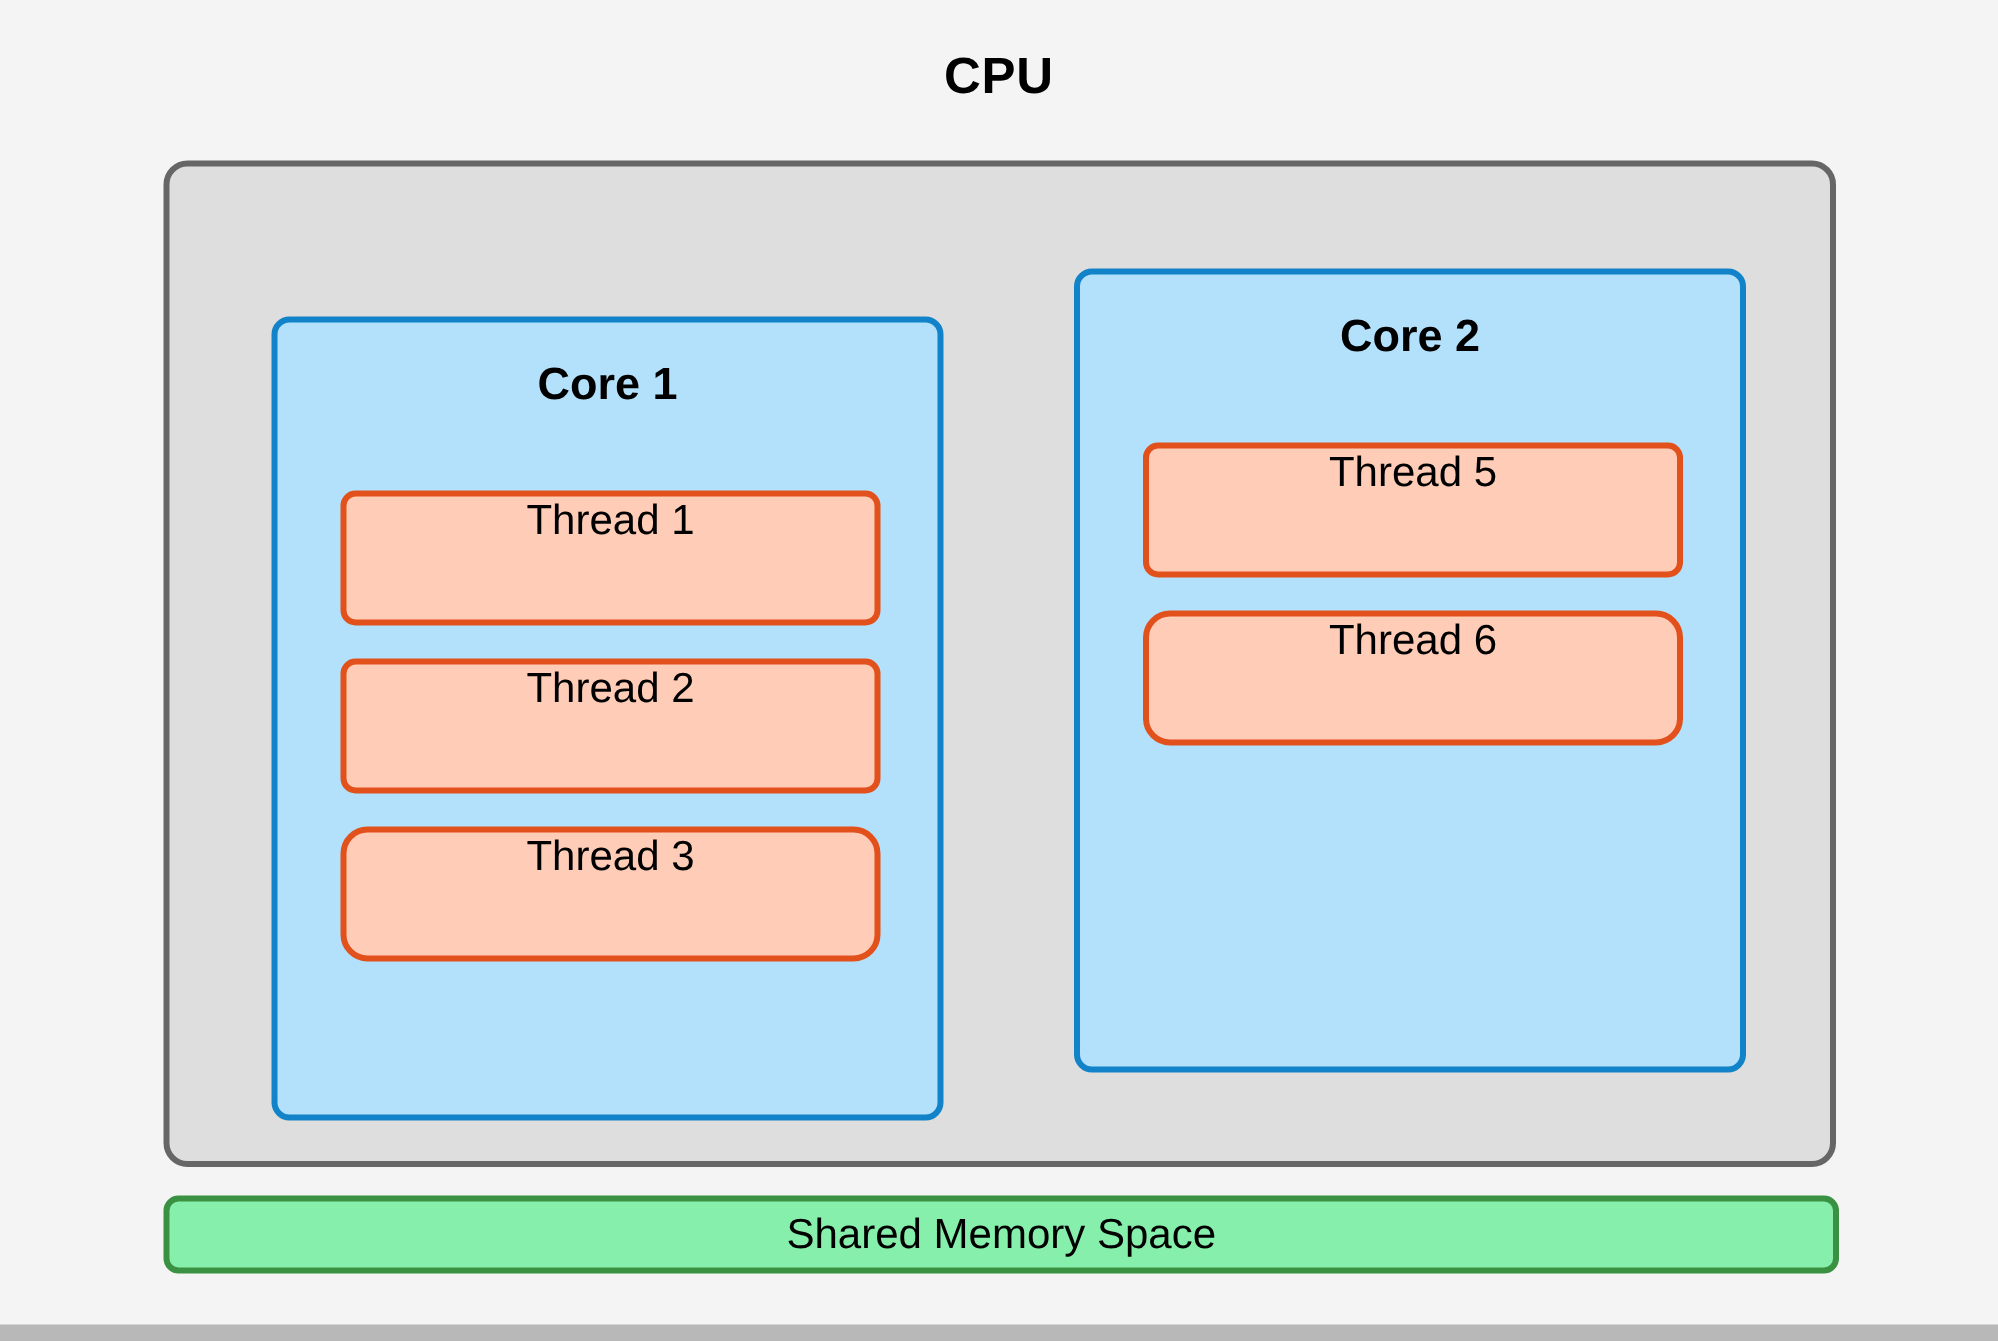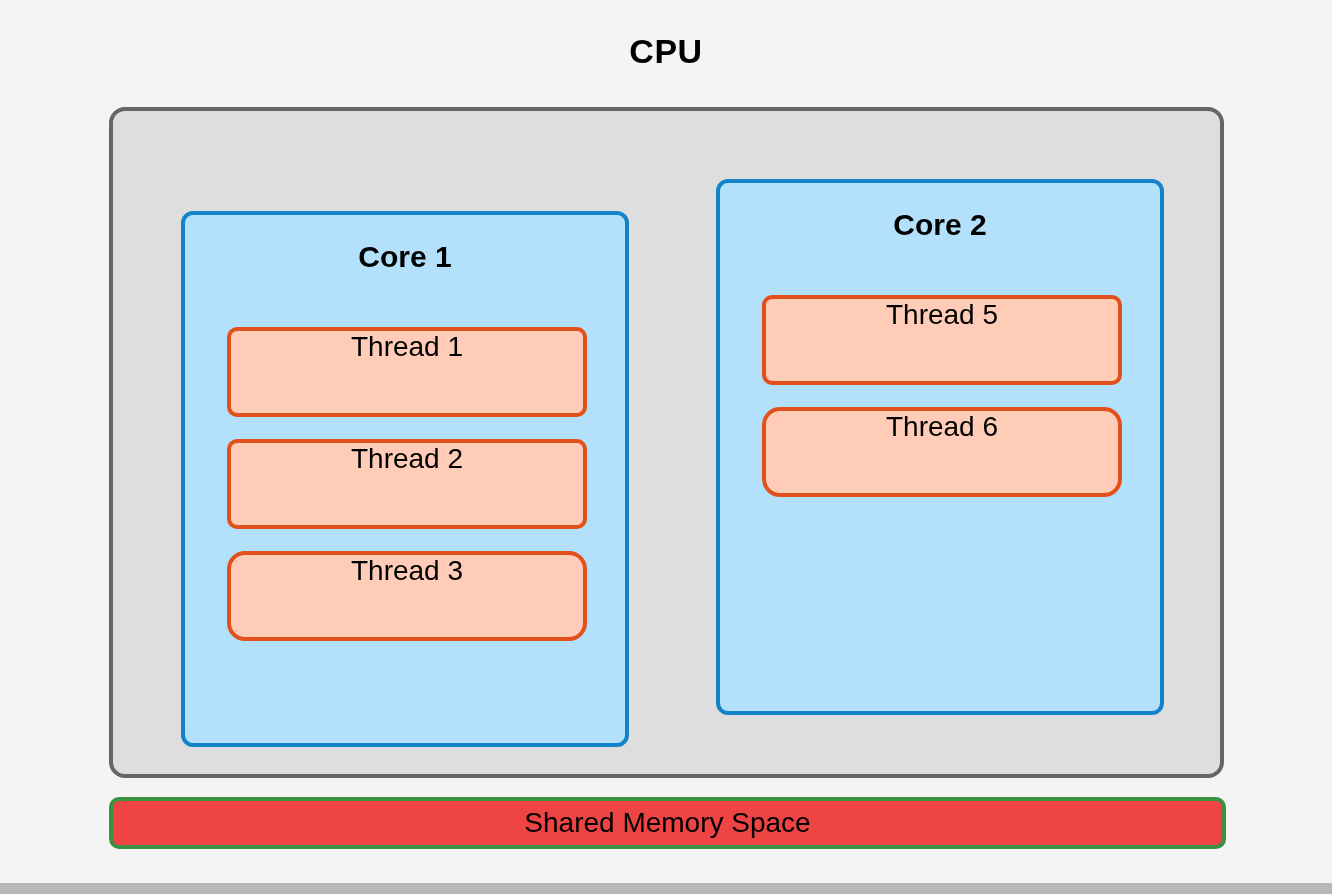--- a/index.html
+++ b/index.html
@@ -102,21 +102,21 @@
   .thread:last-child { margin-bottom: 0; border-radius: 18px; }
 
   
   .shared-memory {
     position: absolute;
     left: 109px;
     top: 797px;
     width: 1117px;
     height: 52px;
     box-sizing: border-box;
-    background: #ef4444;
+    background: #86efac;
     border: 4px solid #3a9142;
     border-radius: 10px;
     display: flex;
     align-items: center;
     justify-content: center;
     font-size: 28px;
     line-height: 32px;
     color: #000;
   }
 

